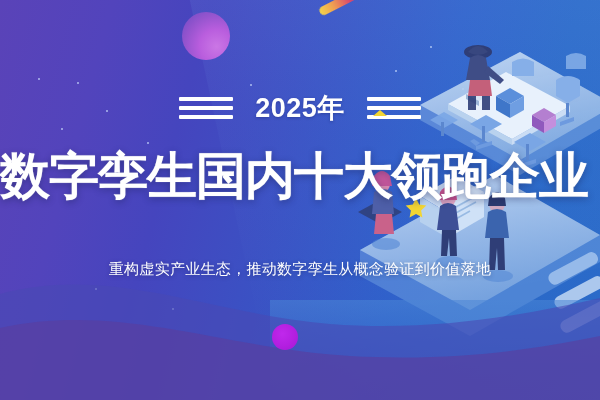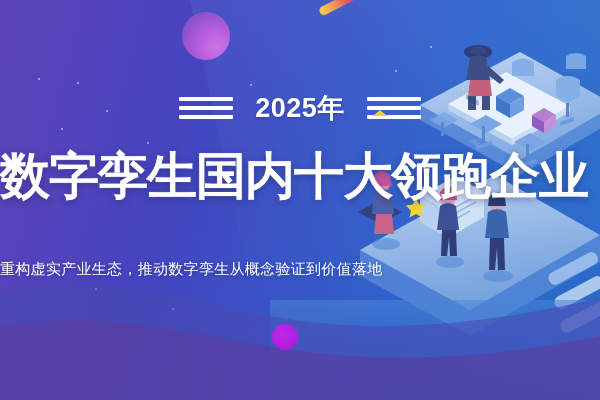--- a/index.html
+++ b/index.html
@@ -124,20 +124,21 @@
     letter-spacing: -1px;
     line-height: 1.05;
     white-space: nowrap;
     text-shadow: 0 2px 7px rgba(25,30,85,0.45), 0 0 1px rgba(255,255,255,0.7);
   }
 
   .subtitle {
     position: absolute;
     left: 0; top: 259px;
     width: 600px;
+    text-align: center;
     color: #ffffff;
     font-size: 15px;
     letter-spacing: 0.3px;
     line-height: 1.3;
     white-space: nowrap;
     text-shadow: 0 1px 4px rgba(25,30,85,0.45);
   }
 </style>
 </head>
 <body>

